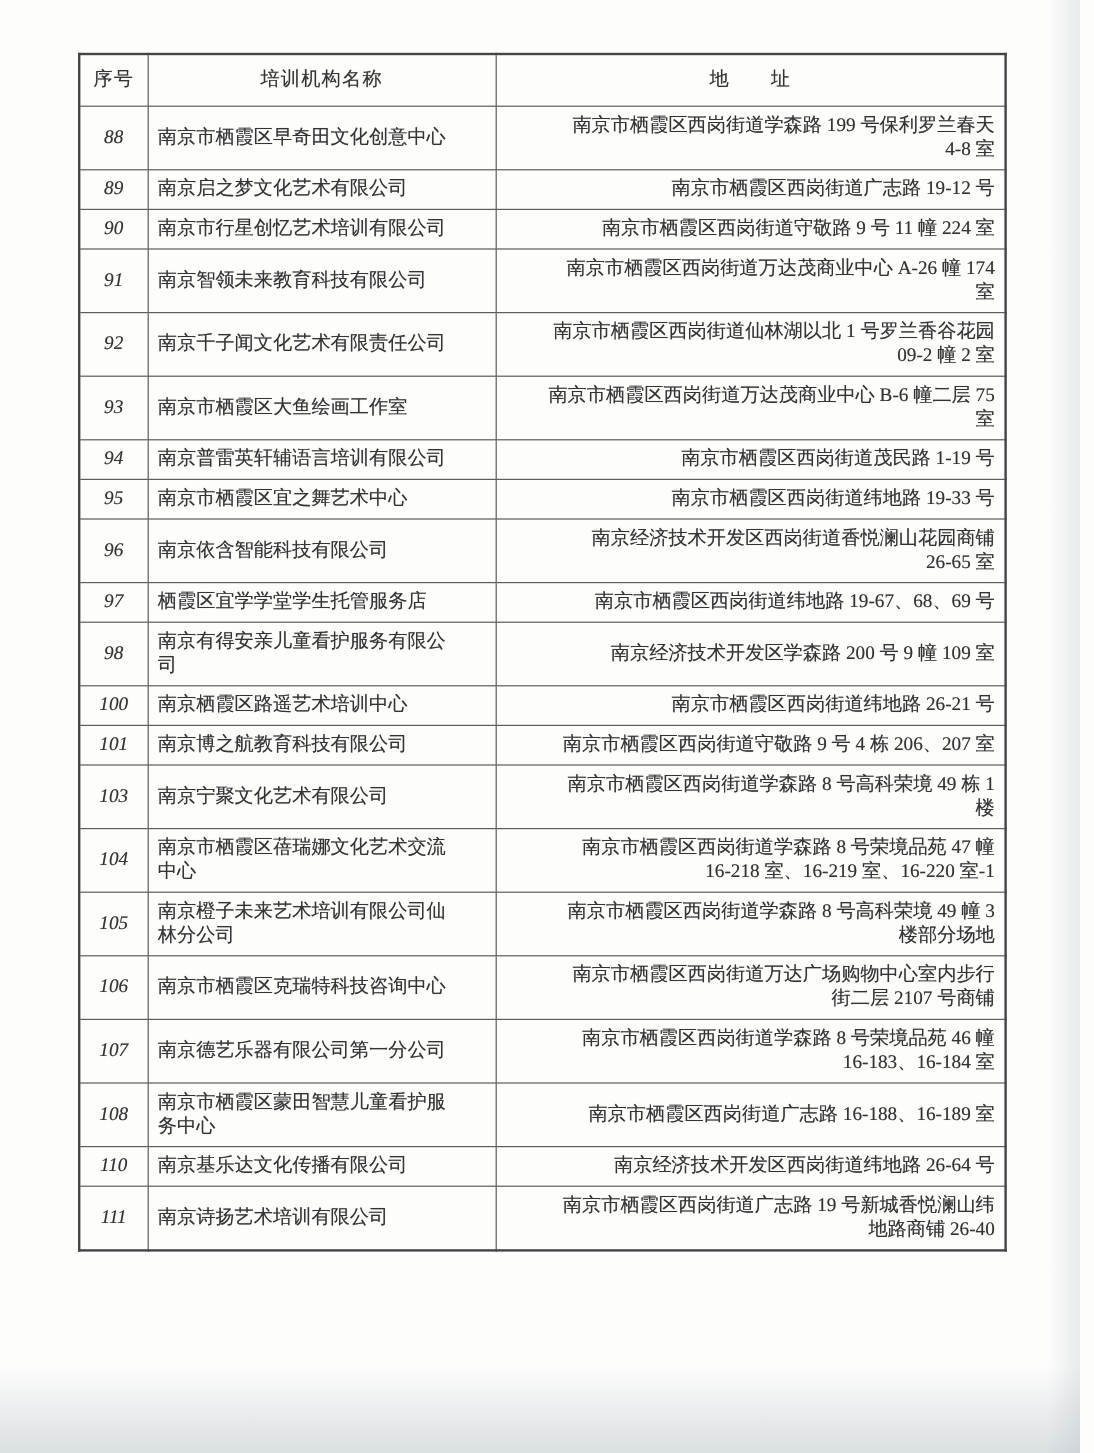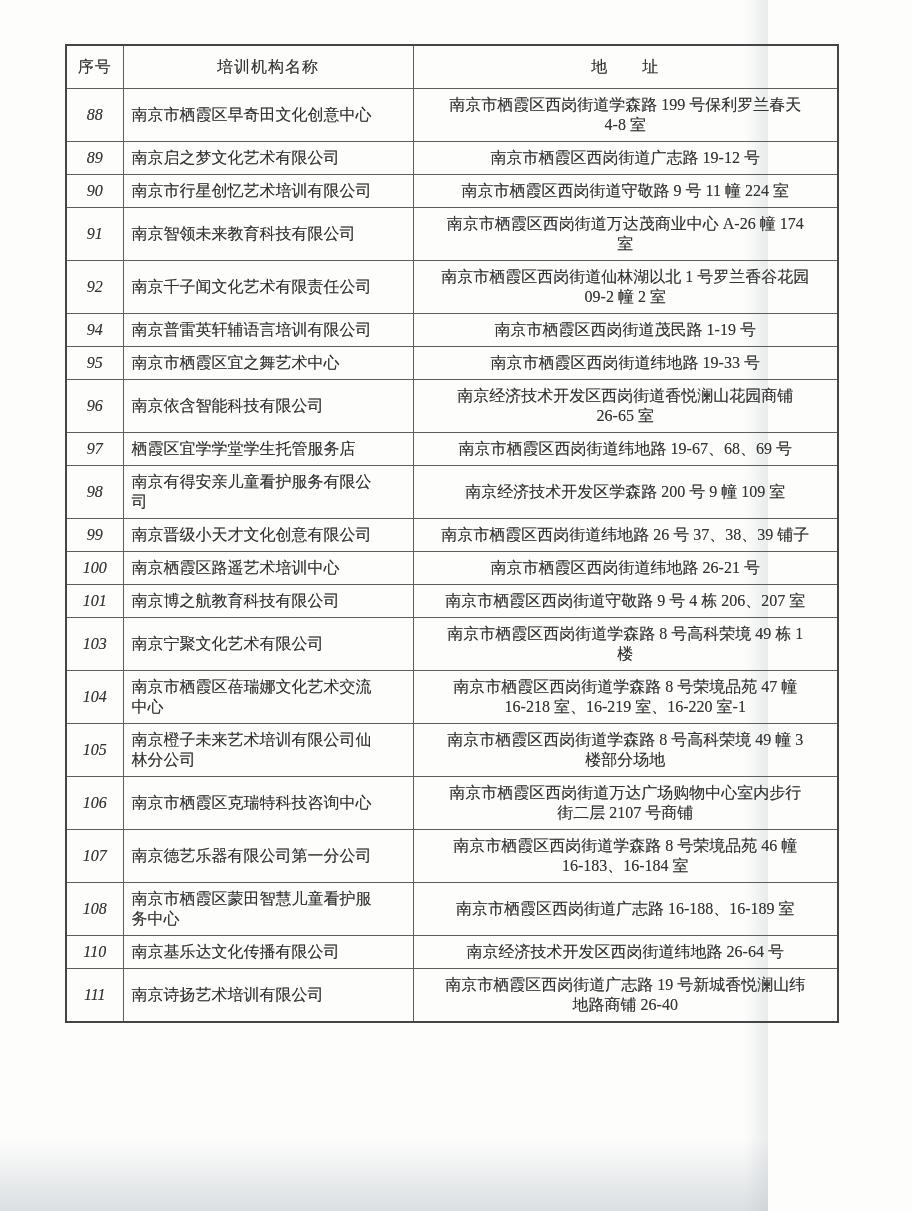--- a/index.html
+++ b/index.html
@@ -6,21 +6,21 @@
     margin: 0;
     padding: 0;
     width: 912px;
     height: 1211px;
     background: #fdfdfc;
     overflow: hidden;
     font-family: "Liberation Serif", "DejaVu Serif", serif;
   }
   .page {
     position: relative;
-    width: 768px;
+    width: 900px;
     height: 1211px;
     background:
       linear-gradient(180deg, rgba(255,255,255,0) 94%, rgba(176,186,194,0.45) 100%),
       linear-gradient(90deg, rgba(255,255,255,0) 97%, rgba(170,178,186,0.25) 100%),
       #fdfdfc;
   }
   table.doc-table {
     position: absolute;
     left: 65px;
     top: 44px;
@@ -54,21 +54,21 @@
   td.col-no {
     text-align: center;
     font-style: italic;
   }
   td.col-name {
     text-align: left;
     padding-right: 7px;
     white-space: pre-wrap;
   }
   td.col-address {
-    text-align: center;
+    text-align: right;
     padding-right: 8px;
     white-space: pre-wrap;
   }
 </style>
 </head>
 <body>
 
 <div class="page">
   <table class="doc-table">
     <colgroup>
@@ -106,20 +106,26 @@
           <td class="col-address">南京市栖霞区西岗街道万达茂商业中心 A-26 幢 174
 室</td>
         </tr>
         <tr>
           <td class="col-no">92</td>
           <td class="col-name">南京千子闻文化艺术有限责任公司</td>
           <td class="col-address">南京市栖霞区西岗街道仙林湖以北 1 号罗兰香谷花园
 09-2 幢 2 室</td>
         </tr>
         <tr>
+          <td class="col-no">93</td>
+          <td class="col-name">南京市栖霞区大鱼绘画工作室</td>
+          <td class="col-address">南京市栖霞区西岗街道万达茂商业中心 B-6 幢二层 75
+室</td>
+        </tr>
+        <tr>
           <td class="col-no">94</td>
           <td class="col-name">南京普雷英轩辅语言培训有限公司</td>
           <td class="col-address">南京市栖霞区西岗街道茂民路 1-19 号</td>
         </tr>
         <tr>
           <td class="col-no">95</td>
           <td class="col-name">南京市栖霞区宜之舞艺术中心</td>
           <td class="col-address">南京市栖霞区西岗街道纬地路 19-33 号</td>
         </tr>
         <tr>
@@ -131,25 +137,20 @@
         <tr>
           <td class="col-no">97</td>
           <td class="col-name">栖霞区宜学学堂学生托管服务店</td>
           <td class="col-address">南京市栖霞区西岗街道纬地路 19-67、68、69 号</td>
         </tr>
         <tr>
           <td class="col-no">98</td>
           <td class="col-name">南京有得安亲儿童看护服务有限公
 司</td>
           <td class="col-address">南京经济技术开发区学森路 200 号 9 幢 109 室</td>
-        </tr>
-        <tr>
-          <td class="col-no">99</td>
-          <td class="col-name">南京晋级小天才文化创意有限公司</td>
-          <td class="col-address">南京市栖霞区西岗街道纬地路 26 号 37、38、39 铺子</td>
         </tr>
         <tr>
           <td class="col-no">100</td>
           <td class="col-name">南京栖霞区路遥艺术培训中心</td>
           <td class="col-address">南京市栖霞区西岗街道纬地路 26-21 号</td>
         </tr>
         <tr>
           <td class="col-no">101</td>
           <td class="col-name">南京博之航教育科技有限公司</td>
           <td class="col-address">南京市栖霞区西岗街道守敬路 9 号 4 栋 206、207 室</td>

